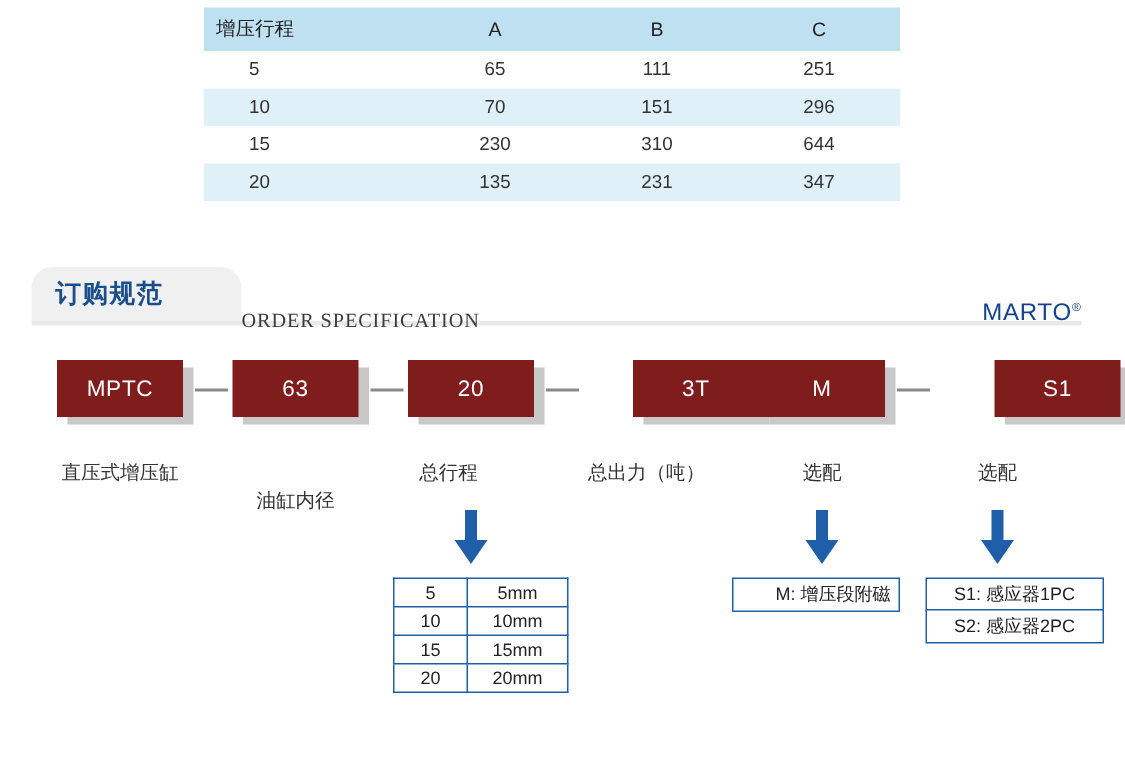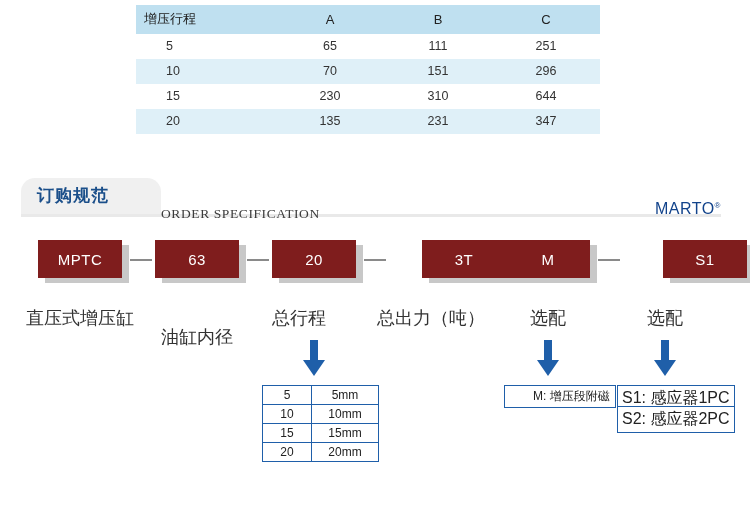--- a/index.html
+++ b/index.html
@@ -160,21 +160,21 @@
     height: 2px;
     background: #8a8a8a;
   }
 
   
   .code-label {
     position: absolute;
     top: 306px;
     width: 130px;
     text-align: center;
-    font-size: 18px;
+    font-size: 13px;
     color: #333;
   }
 
   
   .arrow {
     position: absolute;
     width: 22px;
     height: 36px;
   }
   .arrow .shaft {
@@ -224,23 +224,23 @@
     background: #ffffff;
     font-size: 12px;
     color: #222;
     padding: 2px 5px;
     white-space: nowrap;
   }
   .stack-box {
     position: absolute;
     border: 1px solid #1f5fa9;
     background: #ffffff;
-    font-size: 16px;
+    font-size: 12px;
     color: #222;
-    padding: 2px 4px;
+    padding: 2px 18px;
     white-space: nowrap;
   }
 </style>
 </head>
 <body>
 
 <table class="spec-table">
   <colgroup>
     <col class="c1">
       <col class="c2">
@@ -363,16 +363,16 @@
       <td class="num">15</td>
       <td class="val">15mm</td>
     </tr>
     <tr>
       <td class="num">20</td>
       <td class="val">20mm</td>
     </tr>
   </tbody>
 </table>
 
-<div class="single-box" style="left:504px; top:385px;padding-left:28px;">M: 增压段附磁</div>
+<div class="single-box" style="left:488px; top:385px;padding-left:28px;">M: 增压段附磁</div>
 
 <div class="stack-box" style="left:617px; top:385px;">S1: 感应器1PC</div>
 <div class="stack-box" style="left:617px; top:406px;">S2: 感应器2PC</div>
 
 </body></html>

